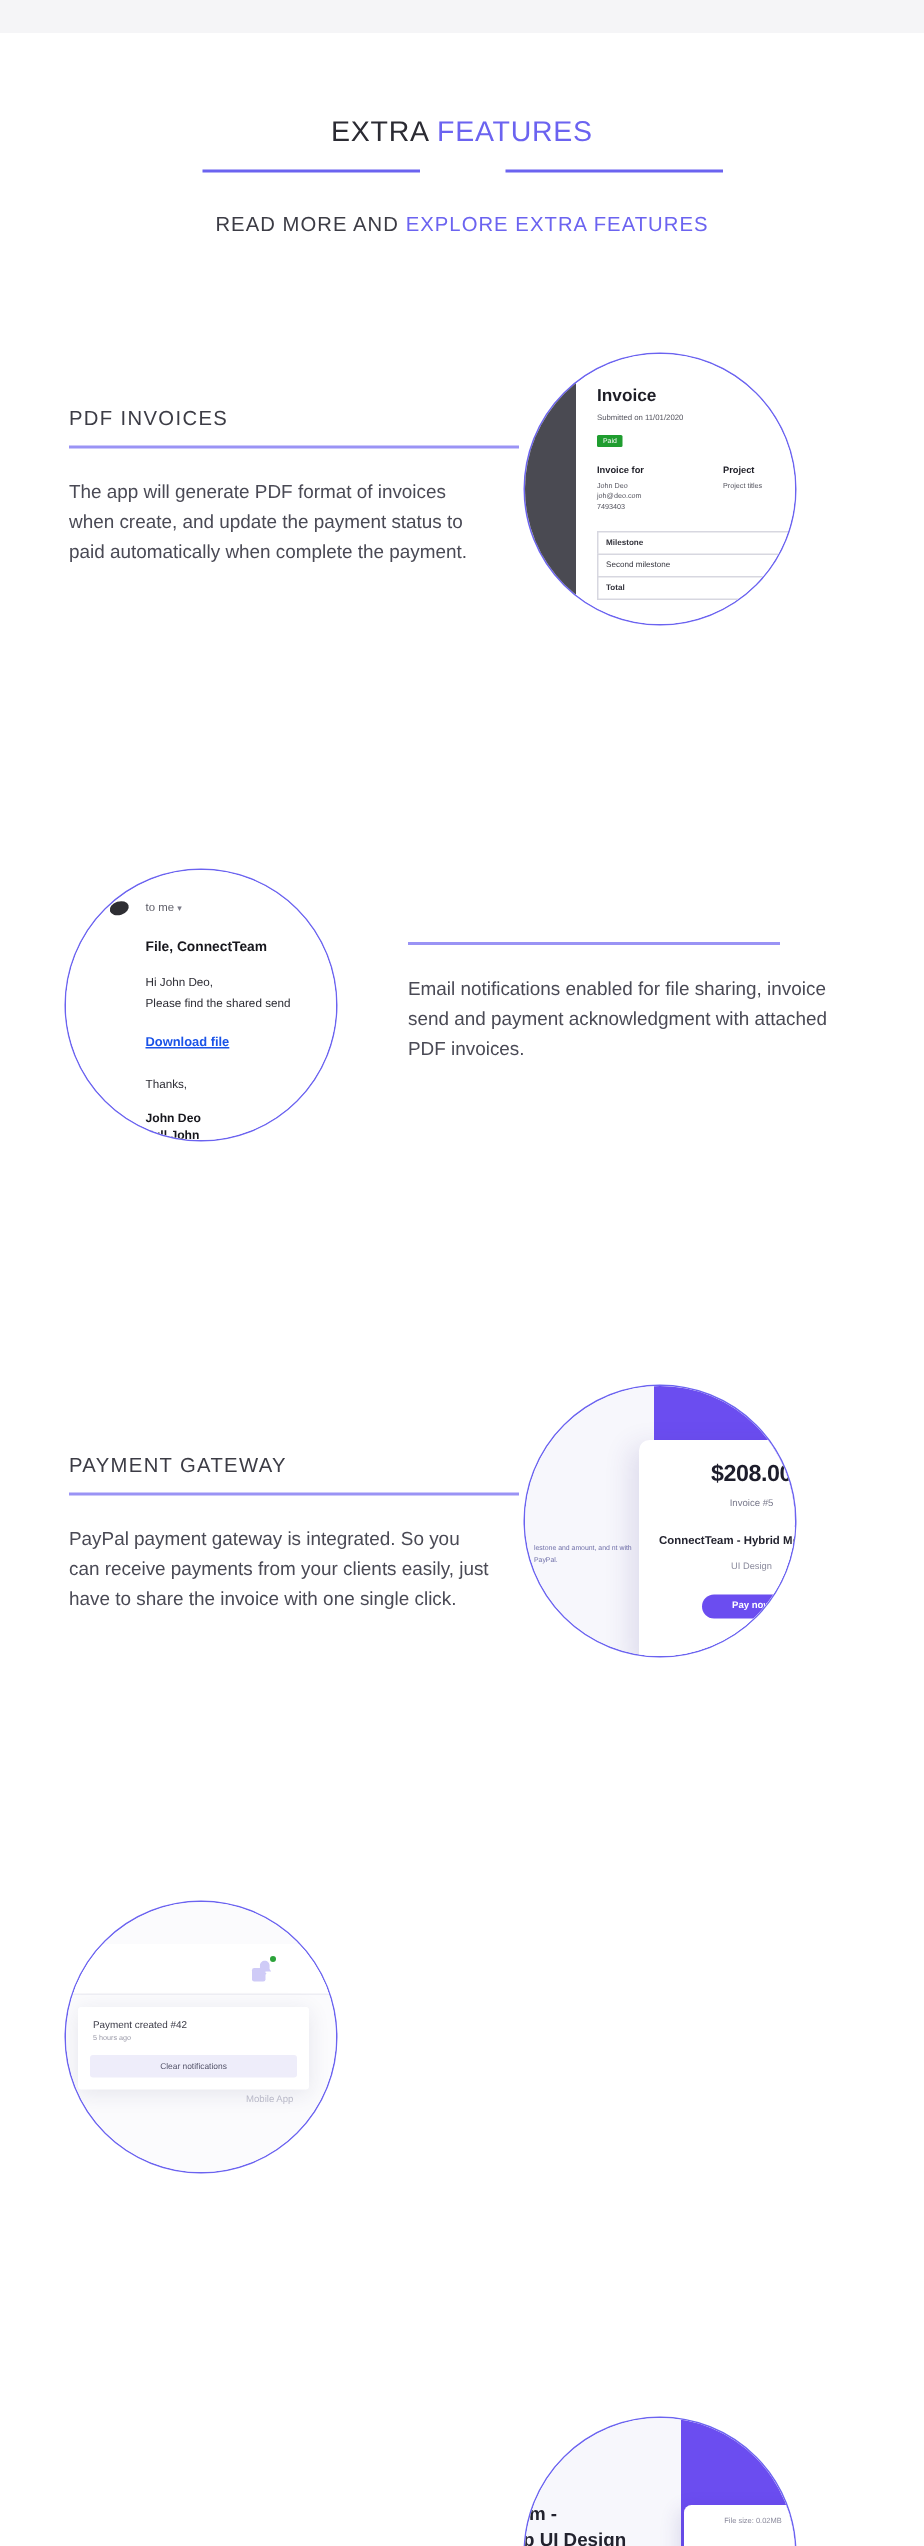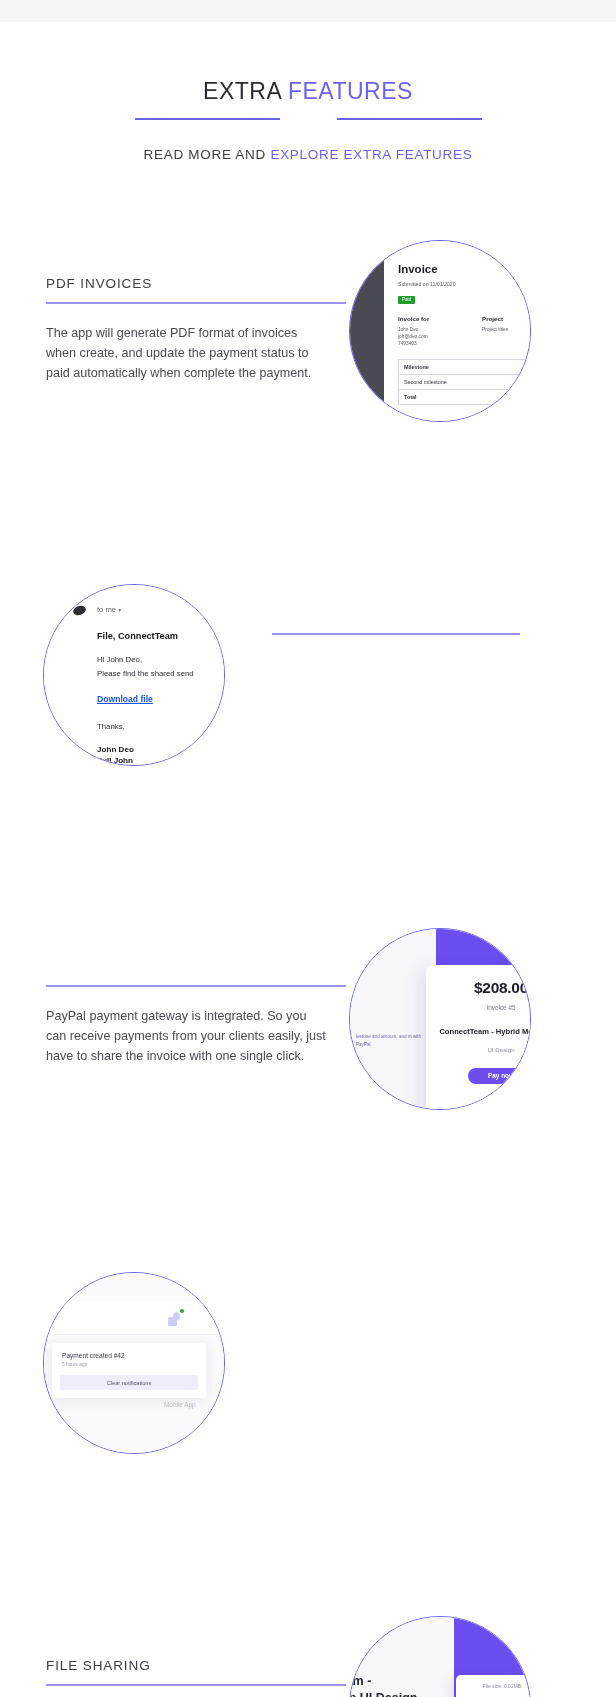--- a/index.html
+++ b/index.html
@@ -21,21 +21,21 @@
     overflow: hidden;
   }
   .topstrip {
     position: absolute; top: 0; left: 0; right: 0; height: 22px;
     background: #f5f5f7;
   }
 
   
   .header { text-align: center; padding-top: 56px; }
   .header h1 {
-    font-size: 23px;
+    font-size: 19px;
     font-weight: 400;
     letter-spacing: 0.5px;
     color: #2b2b33;
   }
   .header h1 .accent { color: #6b63f0; }
   .rules {
     display: flex; justify-content: center; align-items: center;
     gap: 57px; margin-top: 13px;
   }
   .rule { width: 145px; height: 2px; background: #6b63f0; }
@@ -284,20 +284,21 @@
             <div class="tr b last">Total</div>
           </div>
         </div>
       </div>
     </div>
   </div>
 
   <div class="feature" style="margin-top:84px;">
     <div class="txt right" style="top:38px;">
       <div class="underline"></div>
+      <div class="fbody">Email notifications enabled for file sharing, invoice send and payment acknowledgment with attached PDF invoices.</div>
     </div>
 
     <div class="circle c-left" style="top:0;">
       <div class="inner">
         <div class="em">
           <div class="em-ava"></div>
           <div class="em-to">
             <span>to me</span>
             <span class="caret">▾</span>
           </div>
@@ -308,20 +309,21 @@
           <div class="em-th">Thanks,</div>
           <div class="em-sig">John Deo</div>
           <div class="em-sig2">Full John</div>
         </div>
       </div>
     </div>
   </div>
 
   <div class="feature" style="margin-top:84px;">
     <div class="txt left" style="top:46px;">
+      <div class="ftitle">PAYMENT GATEWAY</div>
       <div class="underline"></div>
       <div class="fbody">PayPal payment gateway is integrated. So you can receive payments from your clients easily, just have to share the invoice with one single click.</div>
     </div>
 
     <div class="circle c-right" style="top:0;">
       <div class="inner">
         <div class="pay-bg"></div>
         <div class="pay-wedge"></div>
         <div class="pay-left">lestone and amount, and nt with PayPal.</div>
         <div class="pay-card">
@@ -355,25 +357,20 @@
             <div class="ln-s">5 hours ago</div>
           </div>
           <div class="ln-clear">Clear notifications</div>
         </div>
         <div class="ln-ghost">Mobile App</div>
       </div>
     </div>
   </div>
 
   <div class="feature tall" style="margin-top:84px;">
-    <div class="txt left" style="top:42px;">
-      <div class="ftitle">FILE SHARING</div>
-      <div class="underline"></div>
-
-    </div>
 
     <div class="circle c-right" style="top:0;">
       <div class="inner">
         <div class="fs-bg"></div>
         <div class="fs-wedge"></div>
         <div class="fs-title">
           <span>Team -</span><br>
           <span>App UI Design</span>
         </div>
 

